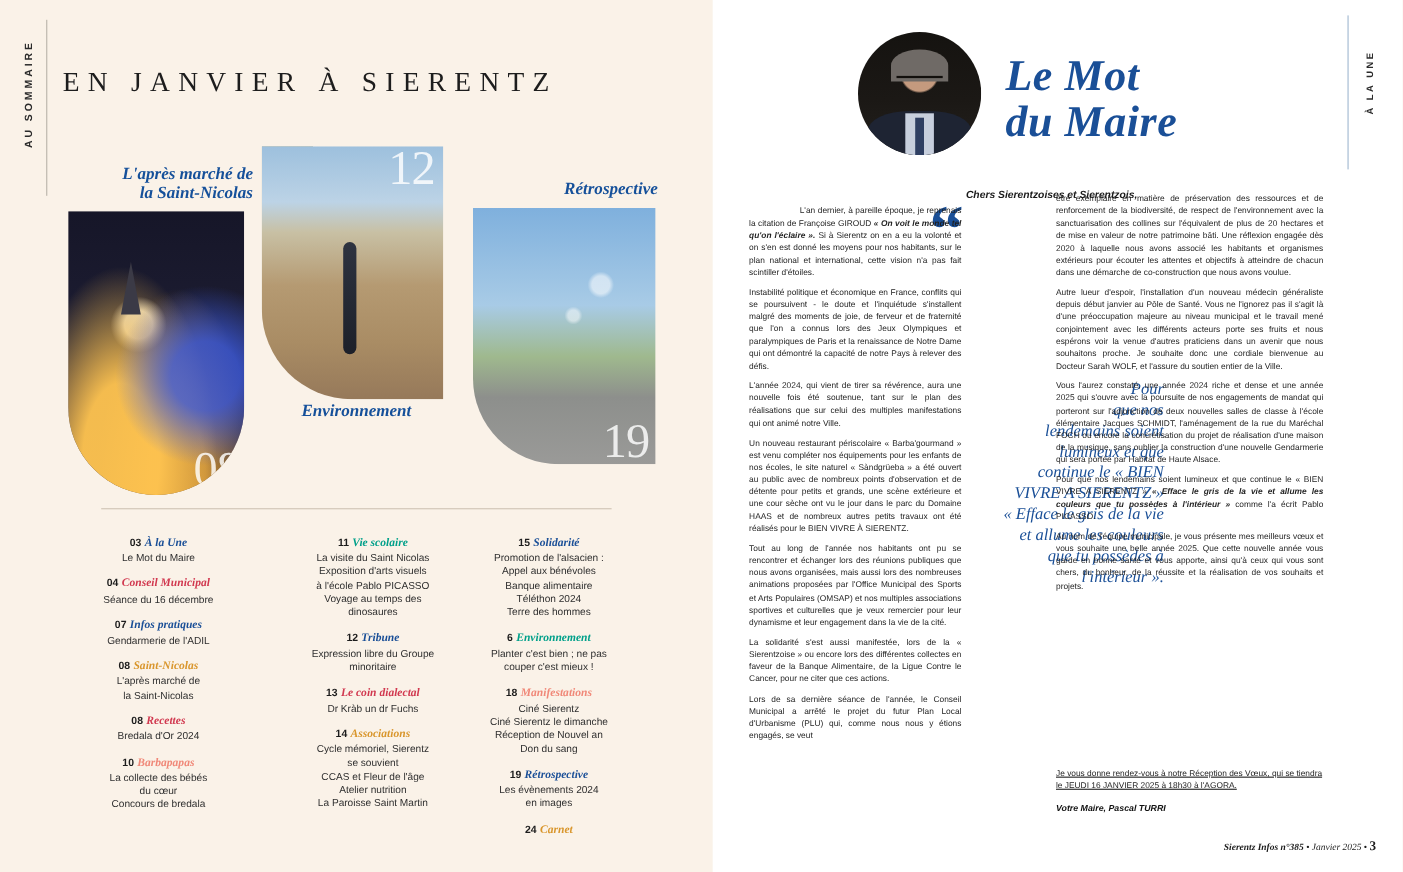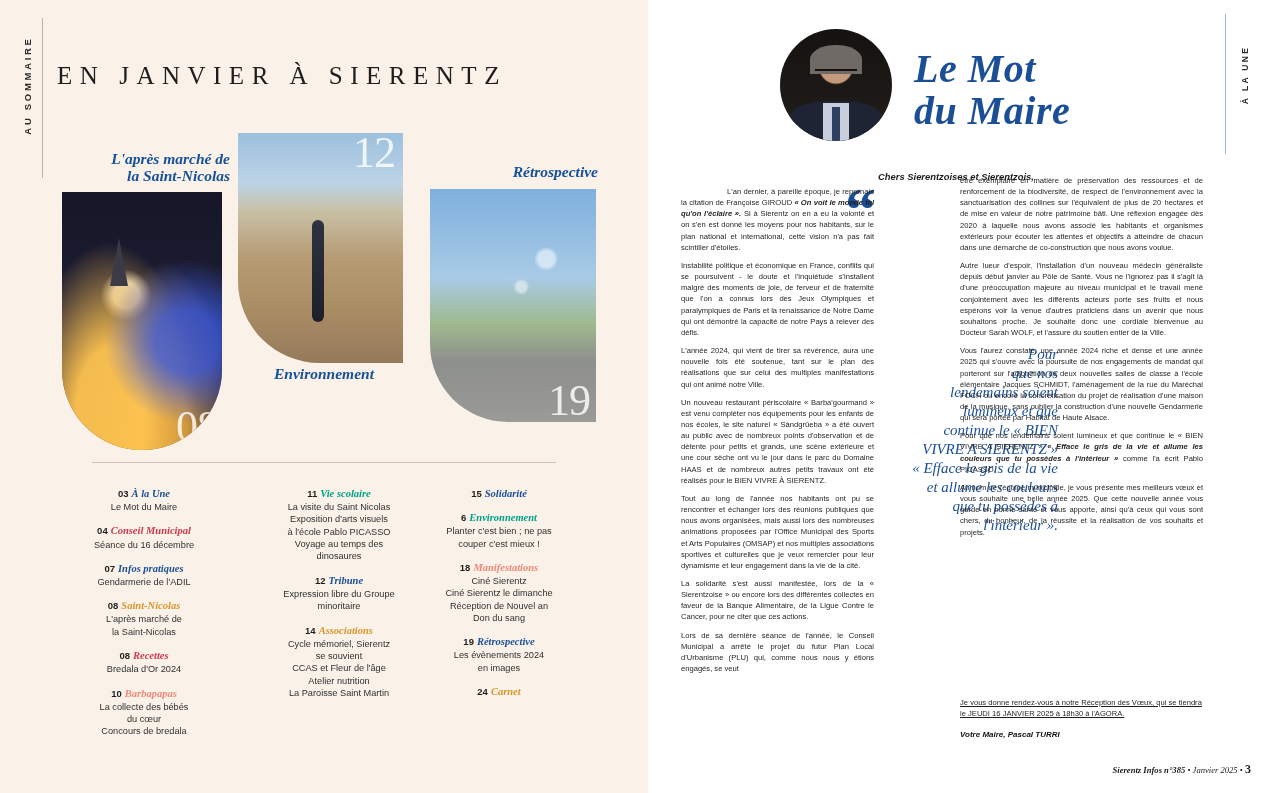--- a/index.html
+++ b/index.html
@@ -281,31 +281,40 @@
 à l'école Pablo PICASSO
 Voyage au temps des
 dinosaures</div>
           </div>
           <div class="toc-entry">
             <div class="toc-head"><span class="toc-num">12</span><span class="toc-sec" style="color: rgb(26, 79, 151);">Tribune</span></div>
             <div class="toc-lines">Expression libre du Groupe
 minoritaire</div>
           </div>
           <div class="toc-entry">
+            <div class="toc-head"><span class="toc-num">13</span><span class="toc-sec" style="color: rgb(209, 56, 79);">Le coin dialectal</span></div>
+            <div class="toc-lines">Dr Kràb un dr Fuchs</div>
+          </div>
+          <div class="toc-entry">
             <div class="toc-head"><span class="toc-num">14</span><span class="toc-sec" style="color: rgb(217, 150, 44);">Associations</span></div>
             <div class="toc-lines">Cycle mémoriel, Sierentz
 se souvient
 CCAS et Fleur de l'âge
 Atelier nutrition
 La Paroisse Saint Martin</div>
           </div>
         </div>
       <div class="toc-col" id="tcol3">
           <div class="toc-entry">
             <div class="toc-head"><span class="toc-num">15</span><span class="toc-sec" style="color: rgb(26, 79, 151);">Solidarité</span></div>
+            <div class="toc-lines">Promotion de l'alsacien :
+Appel aux bénévoles
+Banque alimentaire
+Téléthon 2024
+Terre des hommes</div>
           </div>
           <div class="toc-entry">
             <div class="toc-head"><span class="toc-num">6</span><span class="toc-sec" style="color: rgb(0, 160, 138);">Environnement</span></div>
             <div class="toc-lines">Planter c'est bien ; ne pas
 couper c'est mieux !</div>
           </div>
           <div class="toc-entry">
             <div class="toc-head"><span class="toc-num">18</span><span class="toc-sec" style="color: rgb(240, 136, 120);">Manifestations</span></div>
             <div class="toc-lines">Ciné Sierentz
 Ciné Sierentz le dimanche

